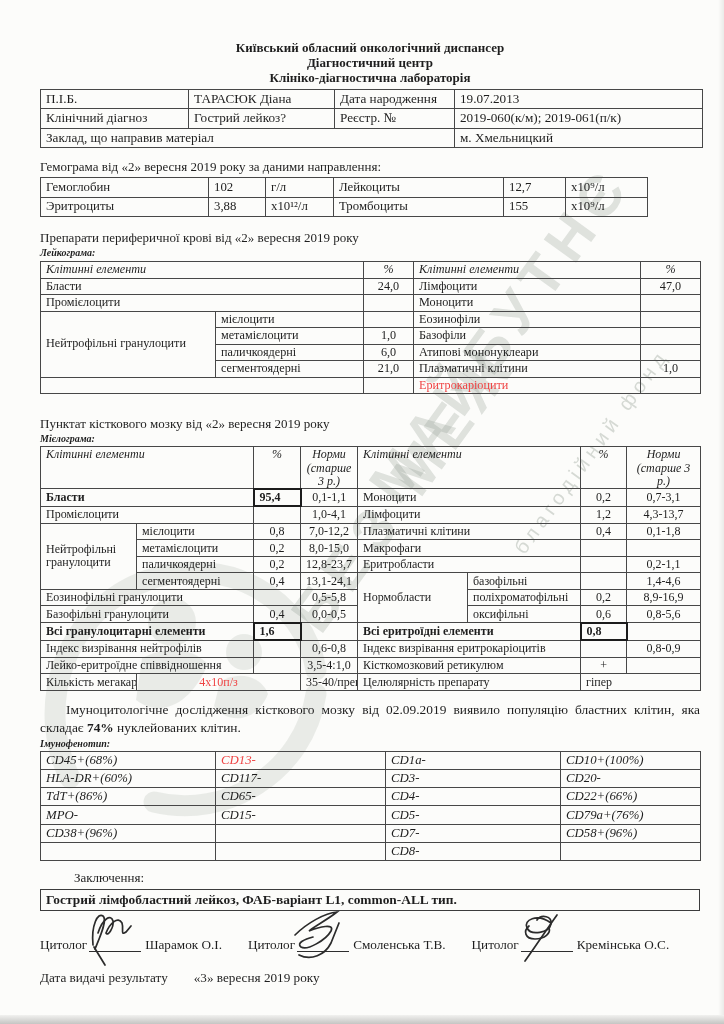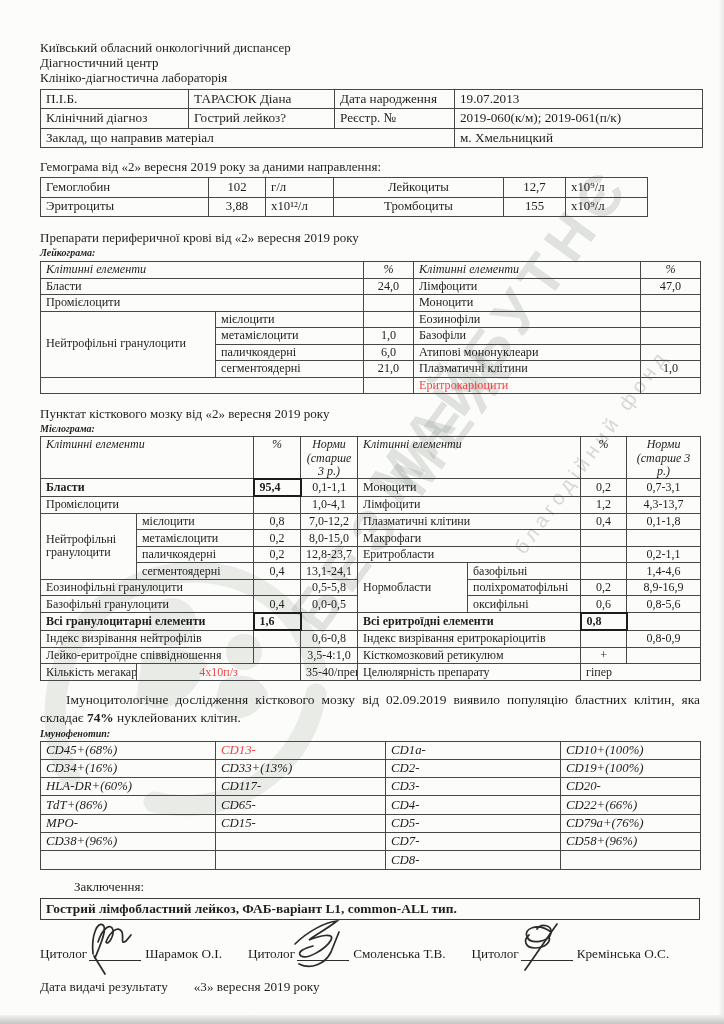--- a/index.html
+++ b/index.html
@@ -1,25 +1,25 @@
 <!DOCTYPE html>
 <html><head>
 <meta charset="utf-8">
 <style>
   html,body{margin:0;padding:0;}
   body{width:724px;height:1024px;background:#e9e9e7;font-family:"Liberation Serif",serif;color:#1e1e1e;}
   .sheet{position:relative;width:724px;height:1024px;background:#fcfcfa;overflow:hidden;}
   .content{position:relative;z-index:2;padding:40px 24px 0 40px;box-sizing:border-box;}
-  .center{text-align:left;}
+  .center{text-align:center;font-weight:bold;}
   .org{font-size:13px;line-height:1.17;}
   table{border-collapse:collapse;table-layout:fixed;background:transparent;}
   td{border:1px solid #474747;padding:0 5px;overflow:hidden;white-space:nowrap;vertical-align:middle;}
   .b{font-weight:bold;}
   .ctr{text-align:center;}
-  .rt{text-align:center;}
+  .rt{text-align:left;}
   .dim{color:#ef4444;}
   
   .patient{width:662px;margin-top:3px;font-size:13.2px;}
   .patient td{height:18.5px;}
   
   .sect{font-size:13px;margin-top:11px;}
   .tbl-label{font-size:10px;font-weight:bold;font-style:italic;margin-top:1px;}
   
   .hemo{width:607px;margin-top:2px;font-size:12.8px;}
   .hemo td{height:18.5px;}
@@ -203,21 +203,21 @@
       </tr>
       <tr>
         <td colspan="2"></td>
         <td></td>
         <td class="dim">Еритрокаріоцити</td>
         <td></td>
       </tr>
     </tbody>
       </table>
 
-    <div class="sect" style="margin-top:12px;">Пунктат кісткового мозку від «2» вересня 2019 року</div>
+    <div class="sect" style="margin-top:22px;">Пунктат кісткового мозку від «2» вересня 2019 року</div>
     <div class="tbl-label">Мієлограма:</div>
     <table class="myelo">
       <colgroup>
           <col style="width:96px">
           <col style="width:117px">
           <col style="width:47px">
           <col style="width:57px">
           <col style="width:110px">
           <col style="width:113px">
           <col style="width:46px">
@@ -345,26 +345,20 @@
           <col style="width:170px">
           <col style="width:175px">
           <col style="width:140px">
         </colgroup>
       <tbody>
           <tr>
         <td>CD45+(68%)</td>
         <td class="dim">CD13-</td>
         <td>CD1a-</td>
         <td>CD10+(100%)</td>
-      </tr>
-      <tr>
-        <td>CD34+(16%)</td>
-        <td>CD33+(13%)</td>
-        <td>CD2-</td>
-        <td>CD19+(100%)</td>
       </tr>
       <tr>
         <td>HLA-DR+(60%)</td>
         <td>CD117-</td>
         <td>CD3-</td>
         <td>CD20-</td>
       </tr>
       <tr>
         <td>TdT+(86%)</td>
         <td>CD65-</td>

